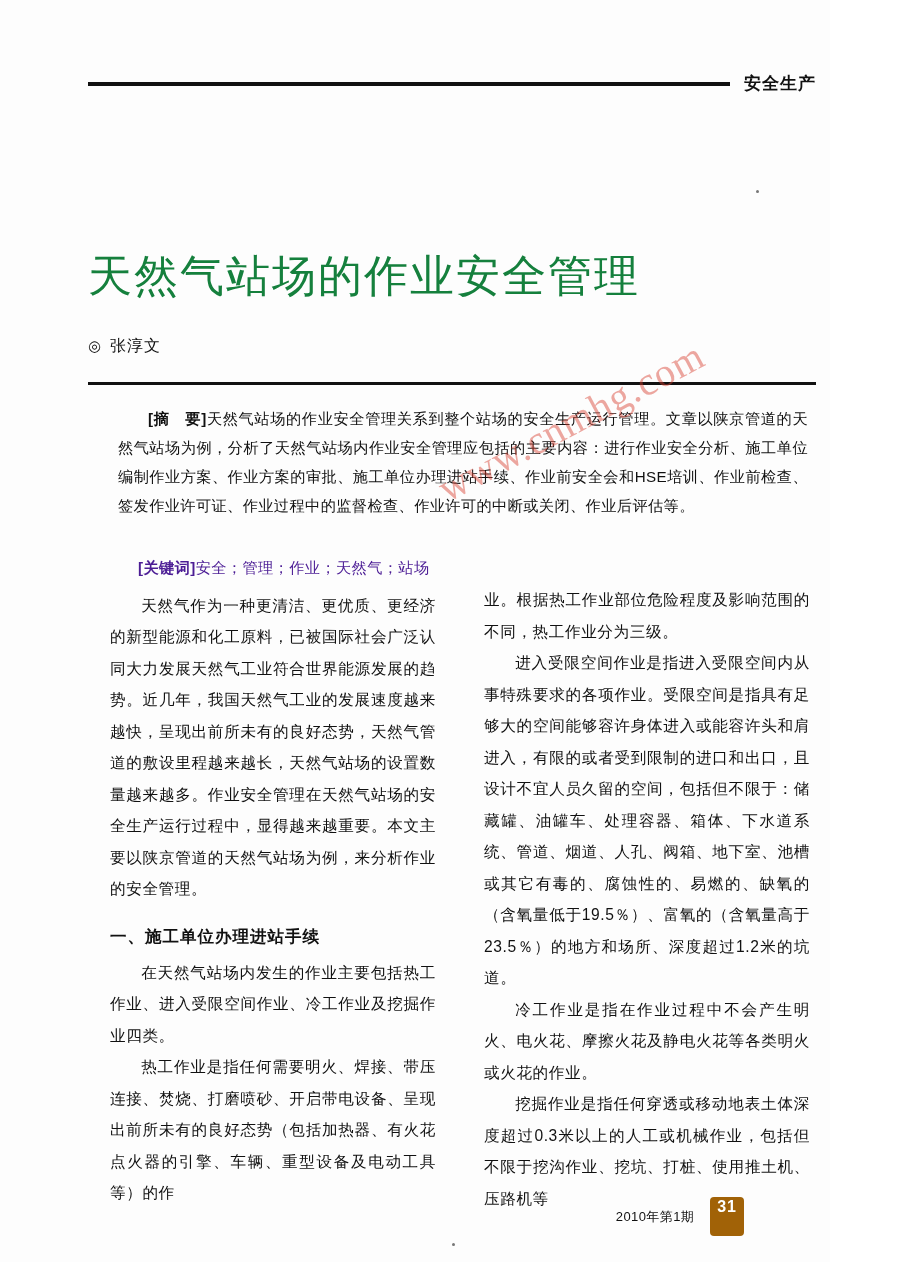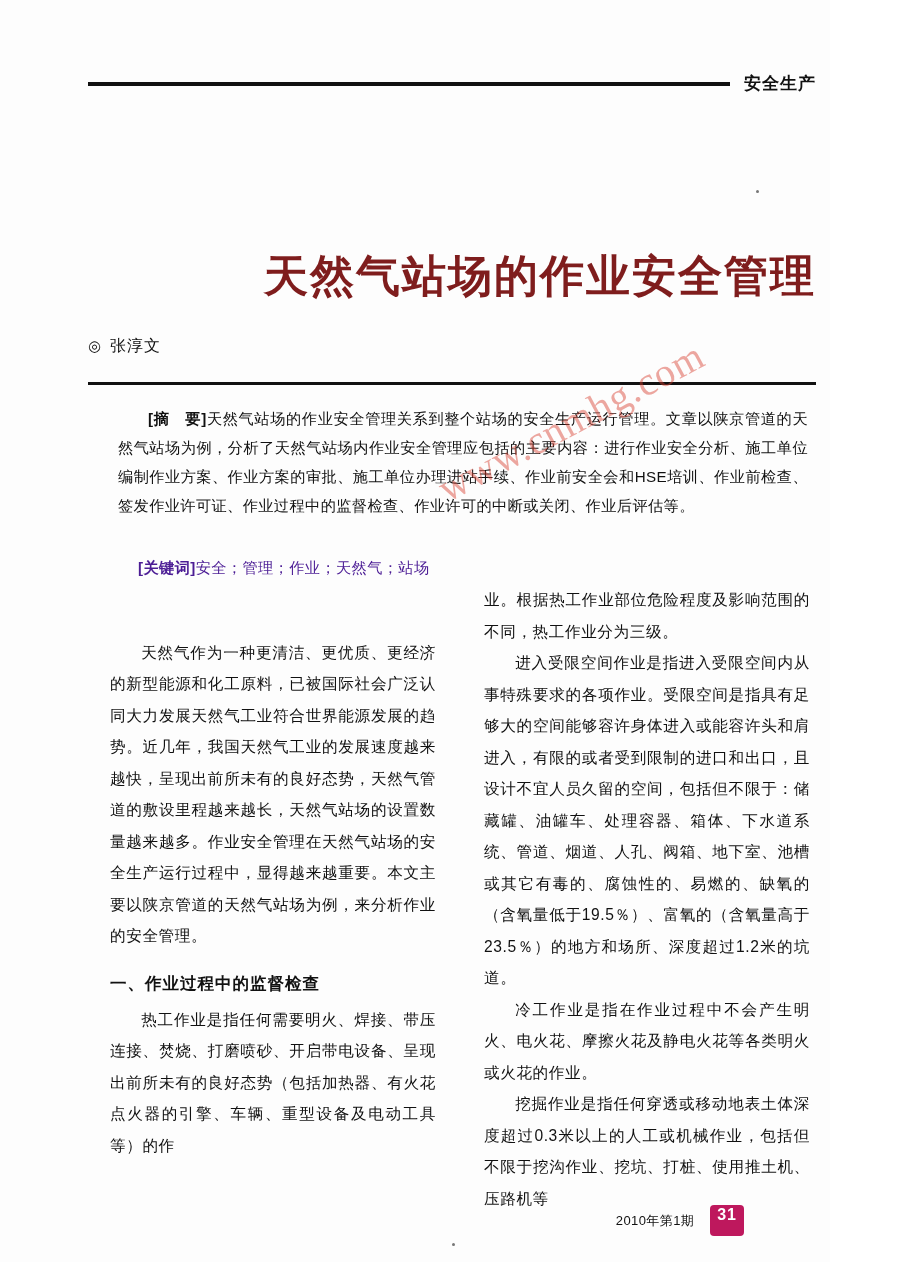--- a/index.html
+++ b/index.html
@@ -46,25 +46,25 @@
     white-space: nowrap;
     color: #111;
   }
 
   
   .title {
     position: absolute;
     left: 88px;
     top: 218px;
     width: 728px;
-    text-align: right;
+    text-align: left;
     font-size: 44px;
-    font-weight: bold;
+    font-weight: normal;
     letter-spacing: 2px;
-    color: #7f1d1d;
+    color: #15803d;
   }
 
   .author {
     position: absolute;
     left: 88px;
     top: 336px;
     width: 728px;
     text-align: left;
     font-size: 16px;
     color: #111;
@@ -171,26 +171,26 @@
     display: flex;
     align-items: center;
     gap: 16px;
   }
   .footer-text {
     font-size: 13px;
     color: #111;
     letter-spacing: 0.4px;
   }
   .page-number {
-    background: #be185d;
+    background: #a16207;
     color: #fff;
     font-size: 16px;
     font-weight: bold;
     border-radius: 4px;
-    padding: 1px 7px 12px 7px;
+    padding: 1px 7px 20px 7px;
     letter-spacing: 1px;
   }
 
   .dot-top {
     position: absolute;
     left: 756px;
     top: 190px;
     width: 3px;
     height: 3px;
     background: #777;
@@ -230,21 +230,22 @@
     <span class="indent"></span><span class="lead">[摘　要]</span><span>天然气站场的作业安全管理关系到整个站场的安全生产运行管理。文章以陕京管道的天然气站场为例，分析了天然气站场内作业安全管理应包括的主要内容：进行作业安全分析、施工单位编制作业方案、作业方案的审批、施工单位办理进站手续、作业前安全会和HSE培训、作业前检查、签发作业许可证、作业过程中的监督检查、作业许可的中断或关闭、作业后评估等。</span>
   </div>
 
   <div class="keywords">
     <span class="indent"></span><span class="lead">[关键词]</span><span>安全；管理；作业；天然气；站场</span>
   </div>
 
   <div class="body-cols">
     <div class="col">
       <p>天然气作为一种更清洁、更优质、更经济的新型能源和化工原料，已被国际社会广泛认同大力发展天然气工业符合世界能源发展的趋势。近几年，我国天然气工业的发展速度越来越快，呈现出前所未有的良好态势，天然气管道的敷设里程越来越长，天然气站场的设置数量越来越多。作业安全管理在天然气站场的安全生产运行过程中，显得越来越重要。本文主要以陕京管道的天然气站场为例，来分析作业的安全管理。</p>
-      <h2>一、作业过程中的监督检查</h2>
+      <h2>一、施工单位办理进站手续</h2>
+      <p>在天然气站场内发生的作业主要包括热工作业、进入受限空间作业、冷工作业及挖掘作业四类。</p>
       <p>热工作业是指任何需要明火、焊接、带压连接、焚烧、打磨喷砂、开启带电设备、呈现出前所未有的良好态势（包括加热器、有火花点火器的引擎、车辆、重型设备及电动工具等）的作</p>
     </div>
     <div class="col">
       <p style="text-indent:0">业。根据热工作业部位危险程度及影响范围的不同，热工作业分为三级。</p>
       <p>进入受限空间作业是指进入受限空间内从事特殊要求的各项作业。受限空间是指具有足够大的空间能够容许身体进入或能容许头和肩进入，有限的或者受到限制的进口和出口，且设计不宜人员久留的空间，包括但不限于：储藏罐、油罐车、处理容器、箱体、下水道系统、管道、烟道、人孔、阀箱、地下室、池槽或其它有毒的、腐蚀性的、易燃的、缺氧的（含氧量低于19.5％）、富氧的（含氧量高于23.5％）的地方和场所、深度超过1.2米的坑道。</p>
       <p>冷工作业是指在作业过程中不会产生明火、电火花、摩擦火花及静电火花等各类明火或火花的作业。</p>
       <p>挖掘作业是指任何穿透或移动地表土体深度超过0.3米以上的人工或机械作业，包括但不限于挖沟作业、挖坑、打桩、使用推土机、压路机等</p>
     </div>
   </div>
 

